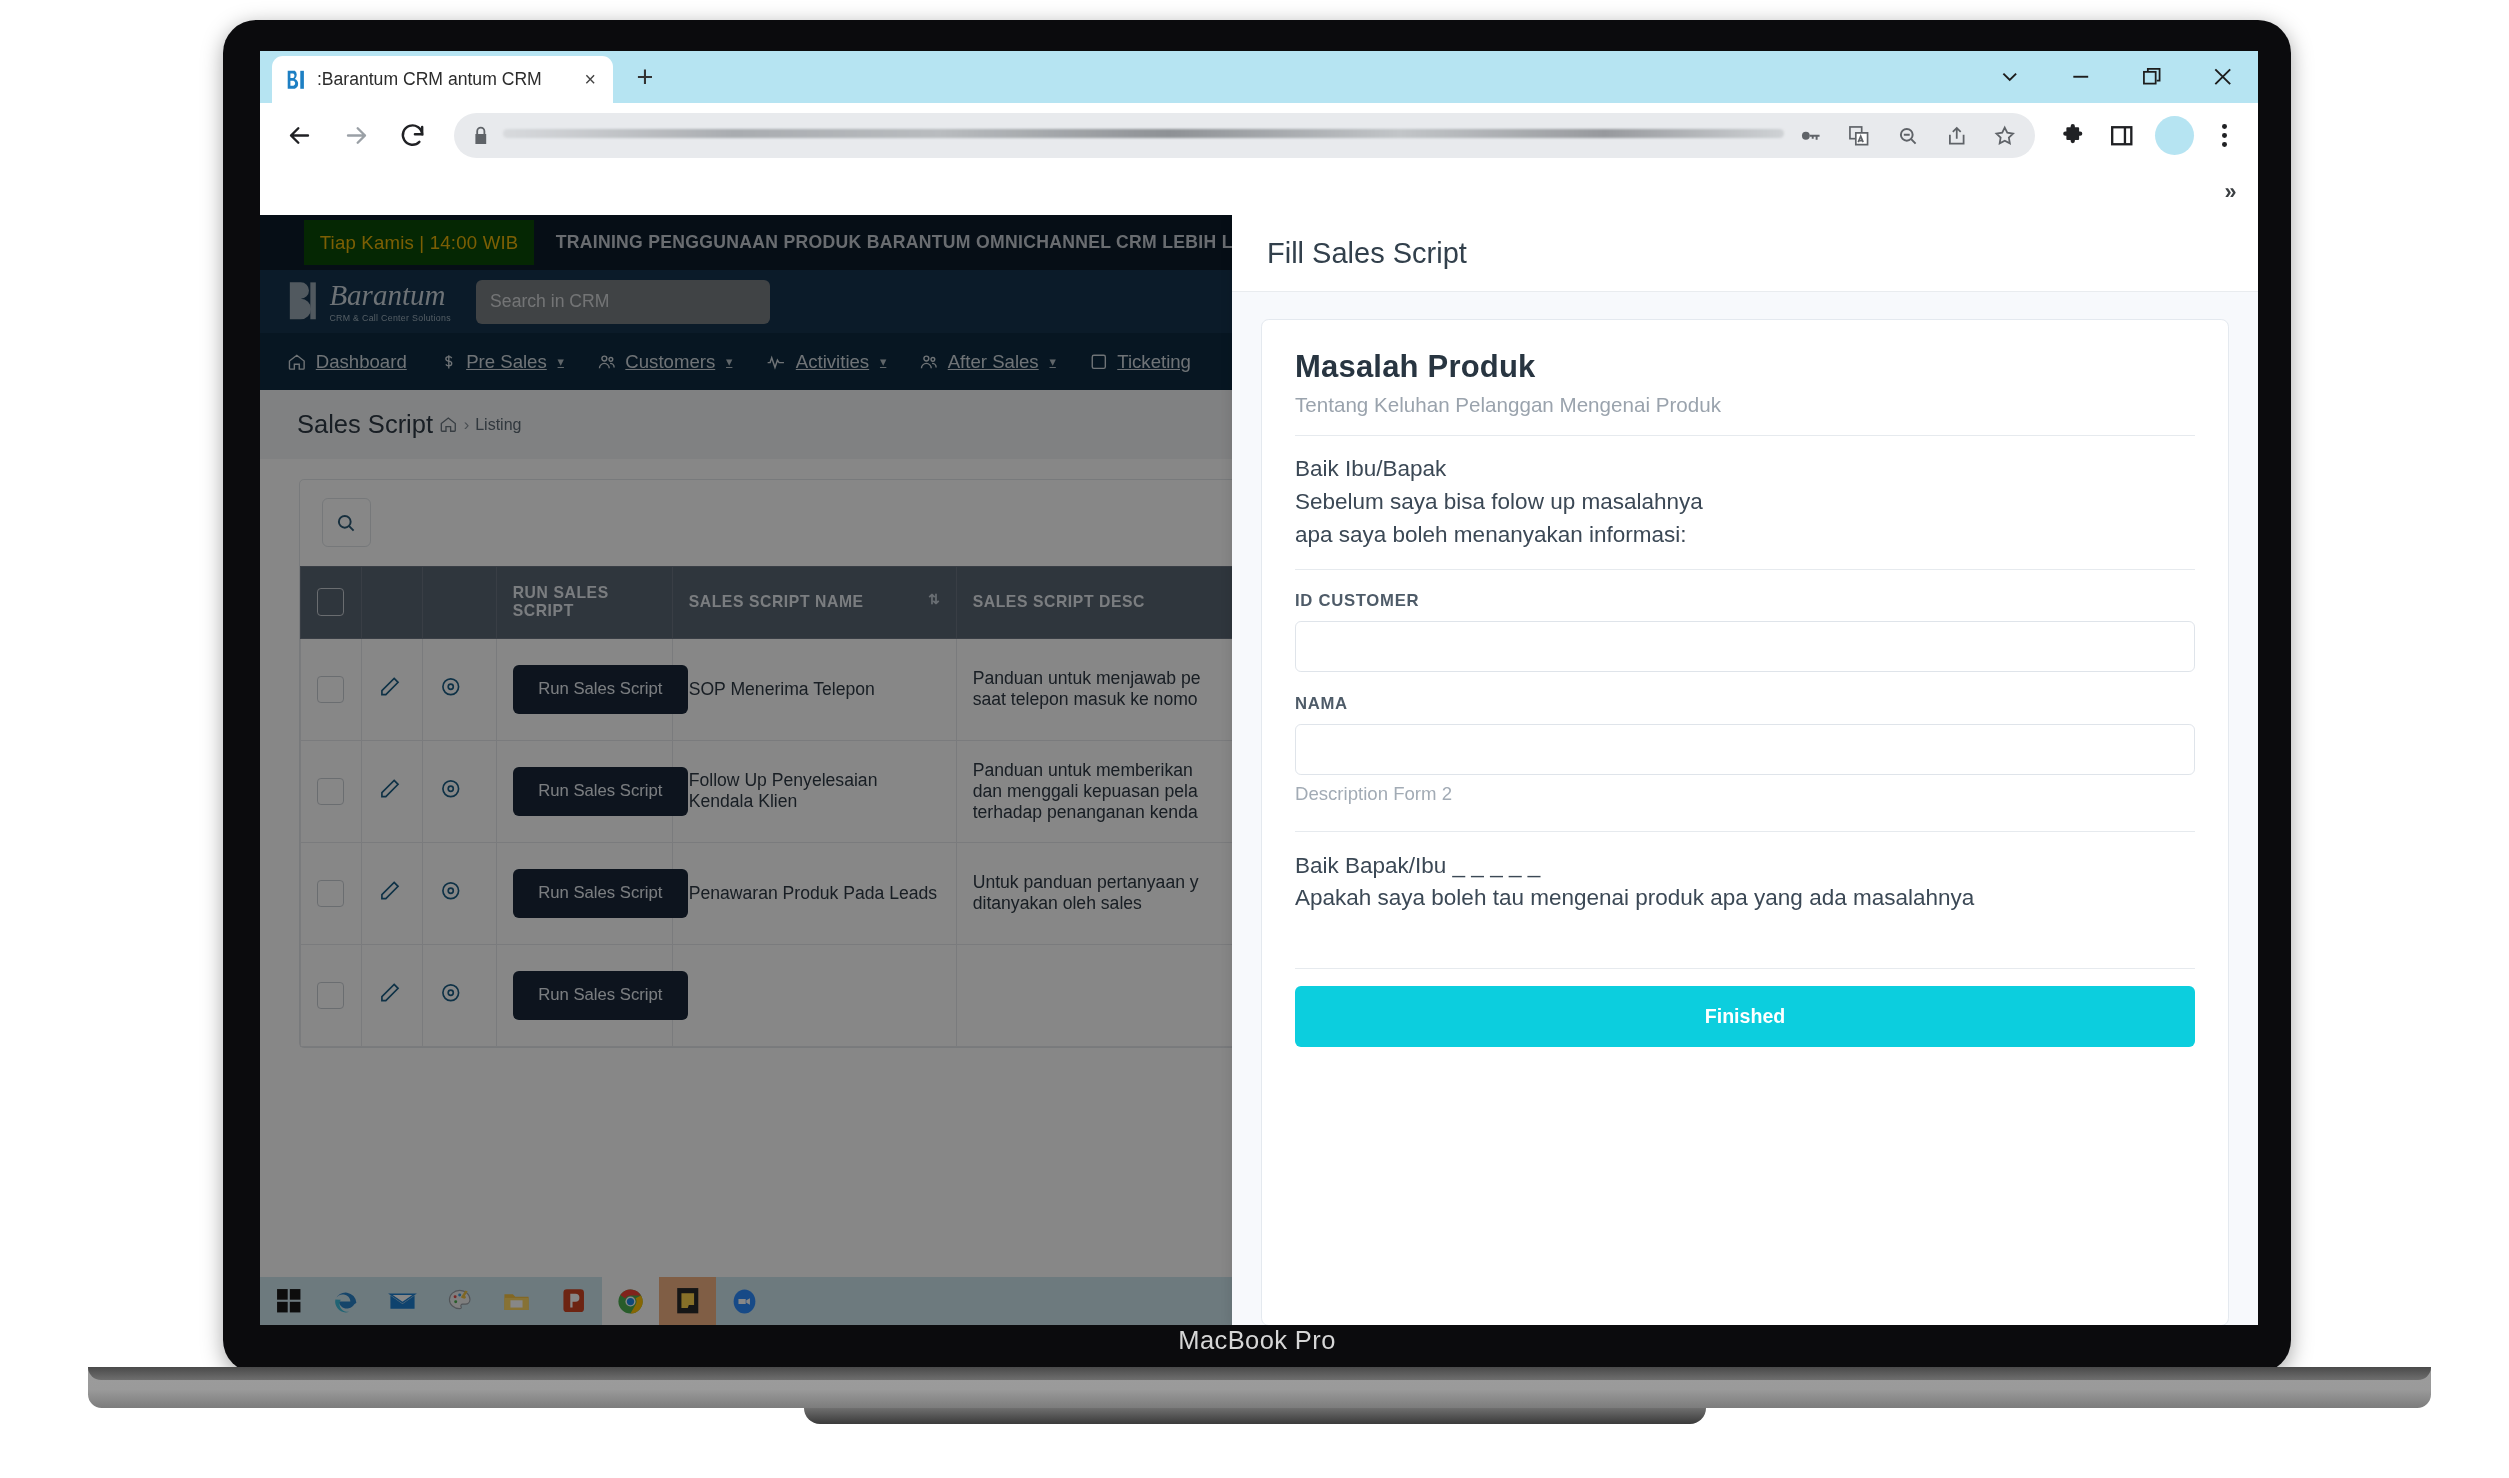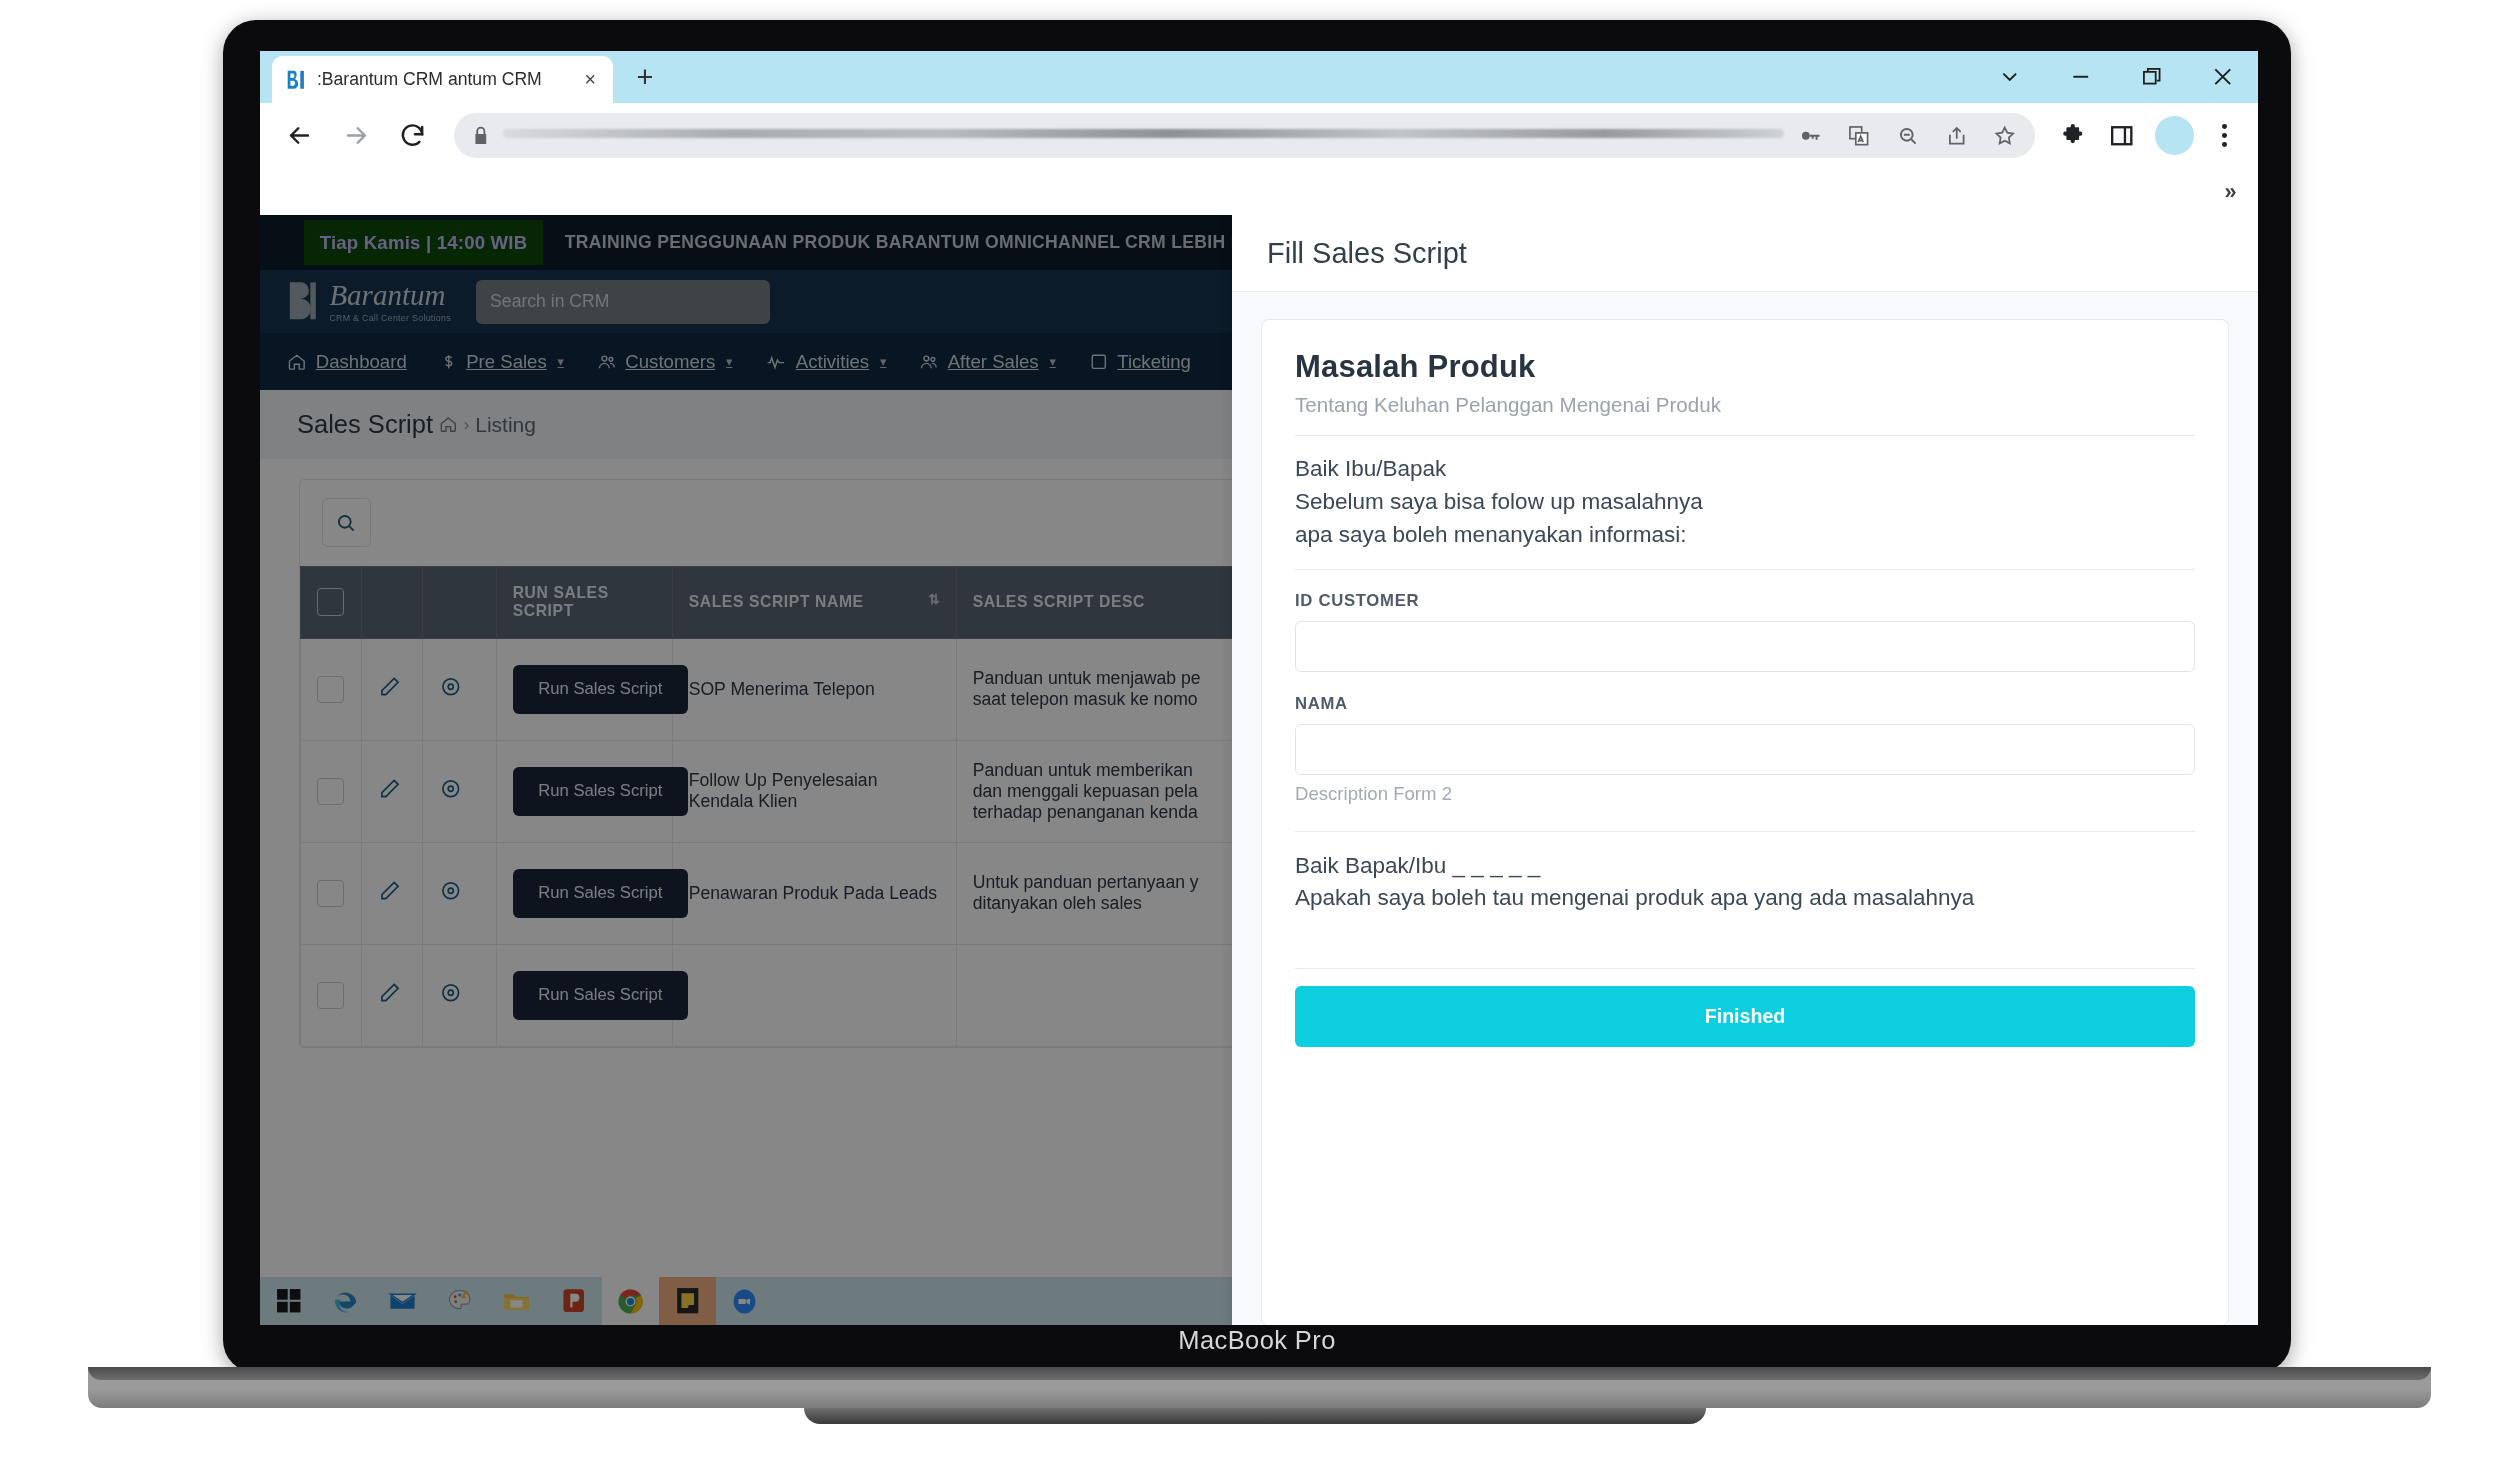--- a/index.html
+++ b/index.html
@@ -123,21 +123,21 @@
     background:#fff;
   }
   .app-dim{
     position:absolute;left:0;top:0;width:1113px;height:1111px;
     background:rgba(0,0,0,.47);z-index:50;pointer-events:none;
   }
   .promo{
     height:55px;background:#0d1b2a;display:flex;align-items:center;padding-left:44px;gap:21.6px;
   }
   .promo-badge{
-    background:#0b4a06;color:#c4b5fd;font-size:18.6px;font-weight:bold;padding:11.8px 15.7px;letter-spacing:0.2px;
+    background:#0b4a06;color:#eab308;font-size:18.6px;font-weight:normal;padding:11.8px 15.7px;letter-spacing:0.2px;
   }
   .promo-text{color:#c6cdd4;font-size:17.6px;font-weight:bold;letter-spacing:0.3px;white-space:nowrap;}
 
   .appbar{
     height:63px;background:#15344e;display:flex;align-items:center;padding-left:27.4px;gap:25.5px;
   }
   .logo{display:flex;align-items:center;gap:9px;}
   .logo-mark{width:33px;height:41px;}
   .logo-txt{display:flex;flex-direction:column;line-height:1;}
   .logo-name{color:#cfd8df;font-size:29px;font-style:italic;font-family:"Liberation Serif",serif;}
@@ -152,21 +152,21 @@
     white-space:nowrap;overflow:hidden;
   }
   .nav-item{display:flex;align-items:center;gap:8.8px;color:#d2dae0;font-size:18.6px;cursor:pointer;text-decoration:underline;}
   .nav-item .car{font-size:12.7px;opacity:.85;margin-left:2px;}
 
   .crumbbar{
     height:69px;background:#f2f4f6;display:flex;align-items:center;padding-left:37px;gap:6px;
   }
   .crumb-title{font-size:25.5px;color:#2f3a45;}
   .crumb-sep{color:#8b949c;font-size:16.7px;}
-  .crumb-link{font-size:21px;color:#5d6a75;cursor:pointer;}
+  .crumb-link{font-size:16px;color:#5d6a75;cursor:pointer;}
 
   .panelcard{
     margin:19.6px 0 0 39px;width:1215px;background:#fff;border:1px solid #e3e6ea;border-radius:4.9px;
   }
   .searchrow{height:86px;display:flex;align-items:center;padding-left:21.6px;}
   .search-sq{
     width:47px;height:47px;border:1px solid #dfe3e7;border-radius:5.9px;
     display:flex;align-items:center;justify-content:center;color:#2c5a75;cursor:pointer;
   }
   table.tbl{border-collapse:collapse;width:100%;table-layout:fixed;}

